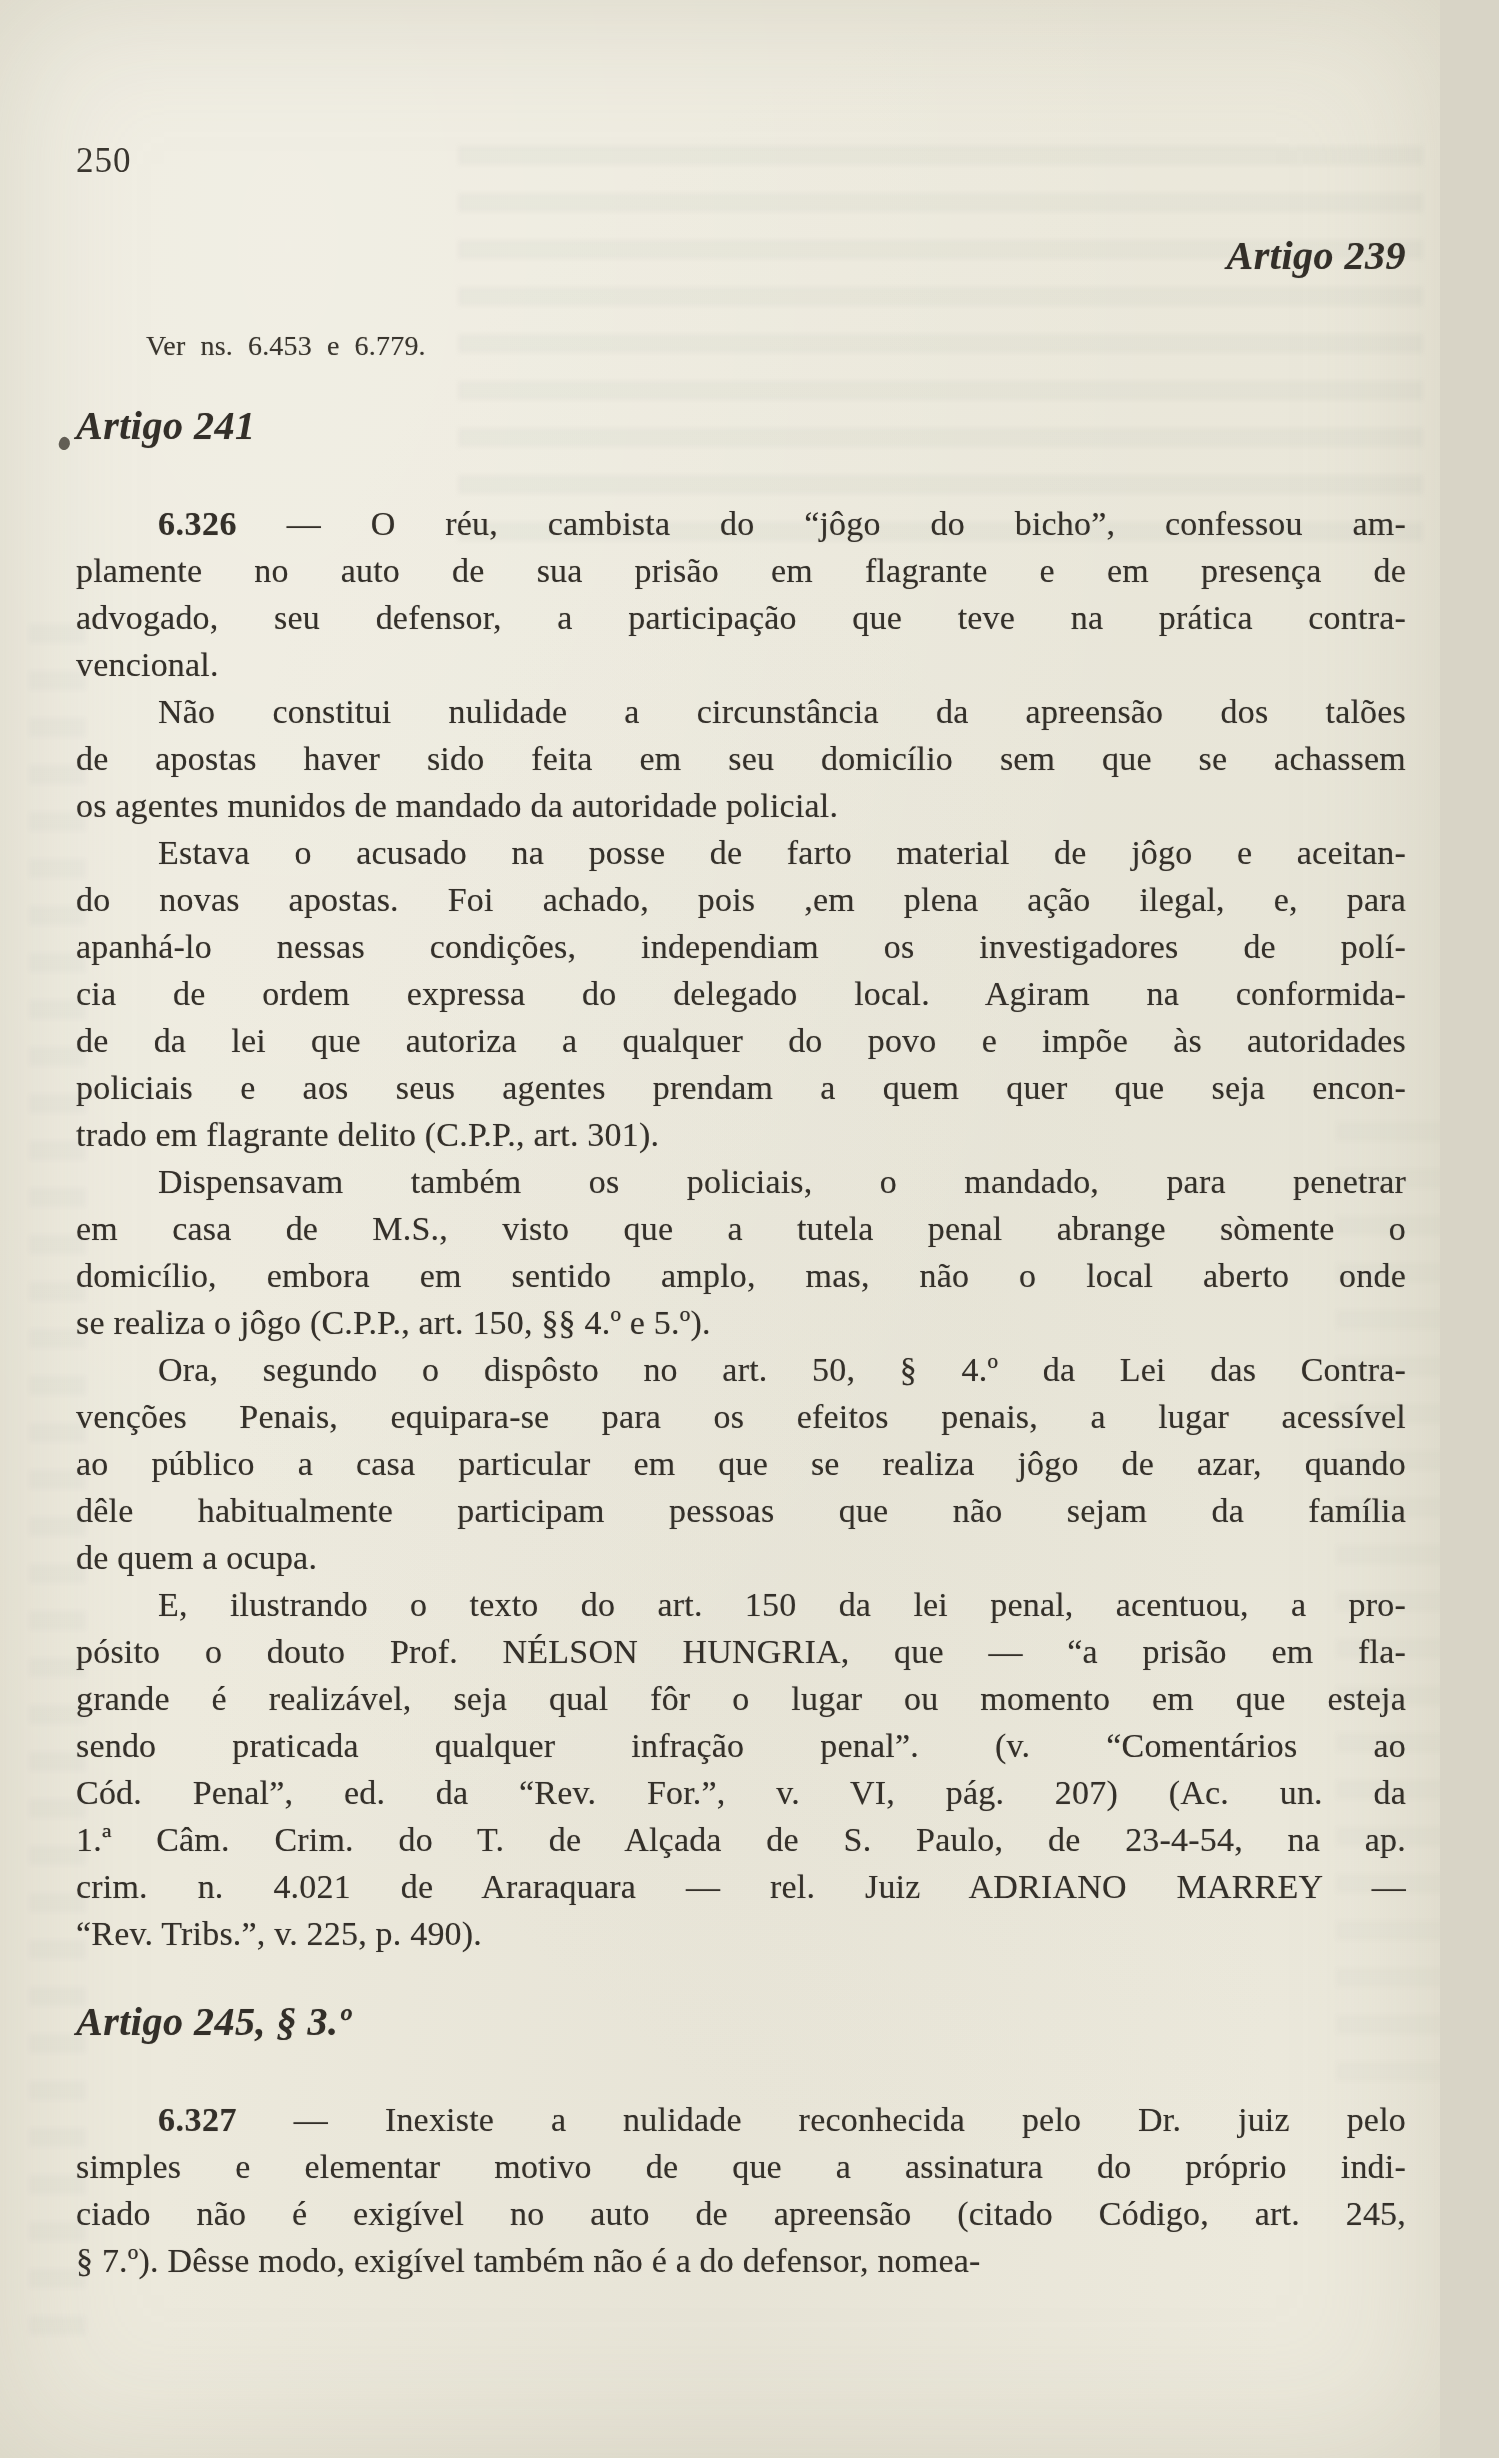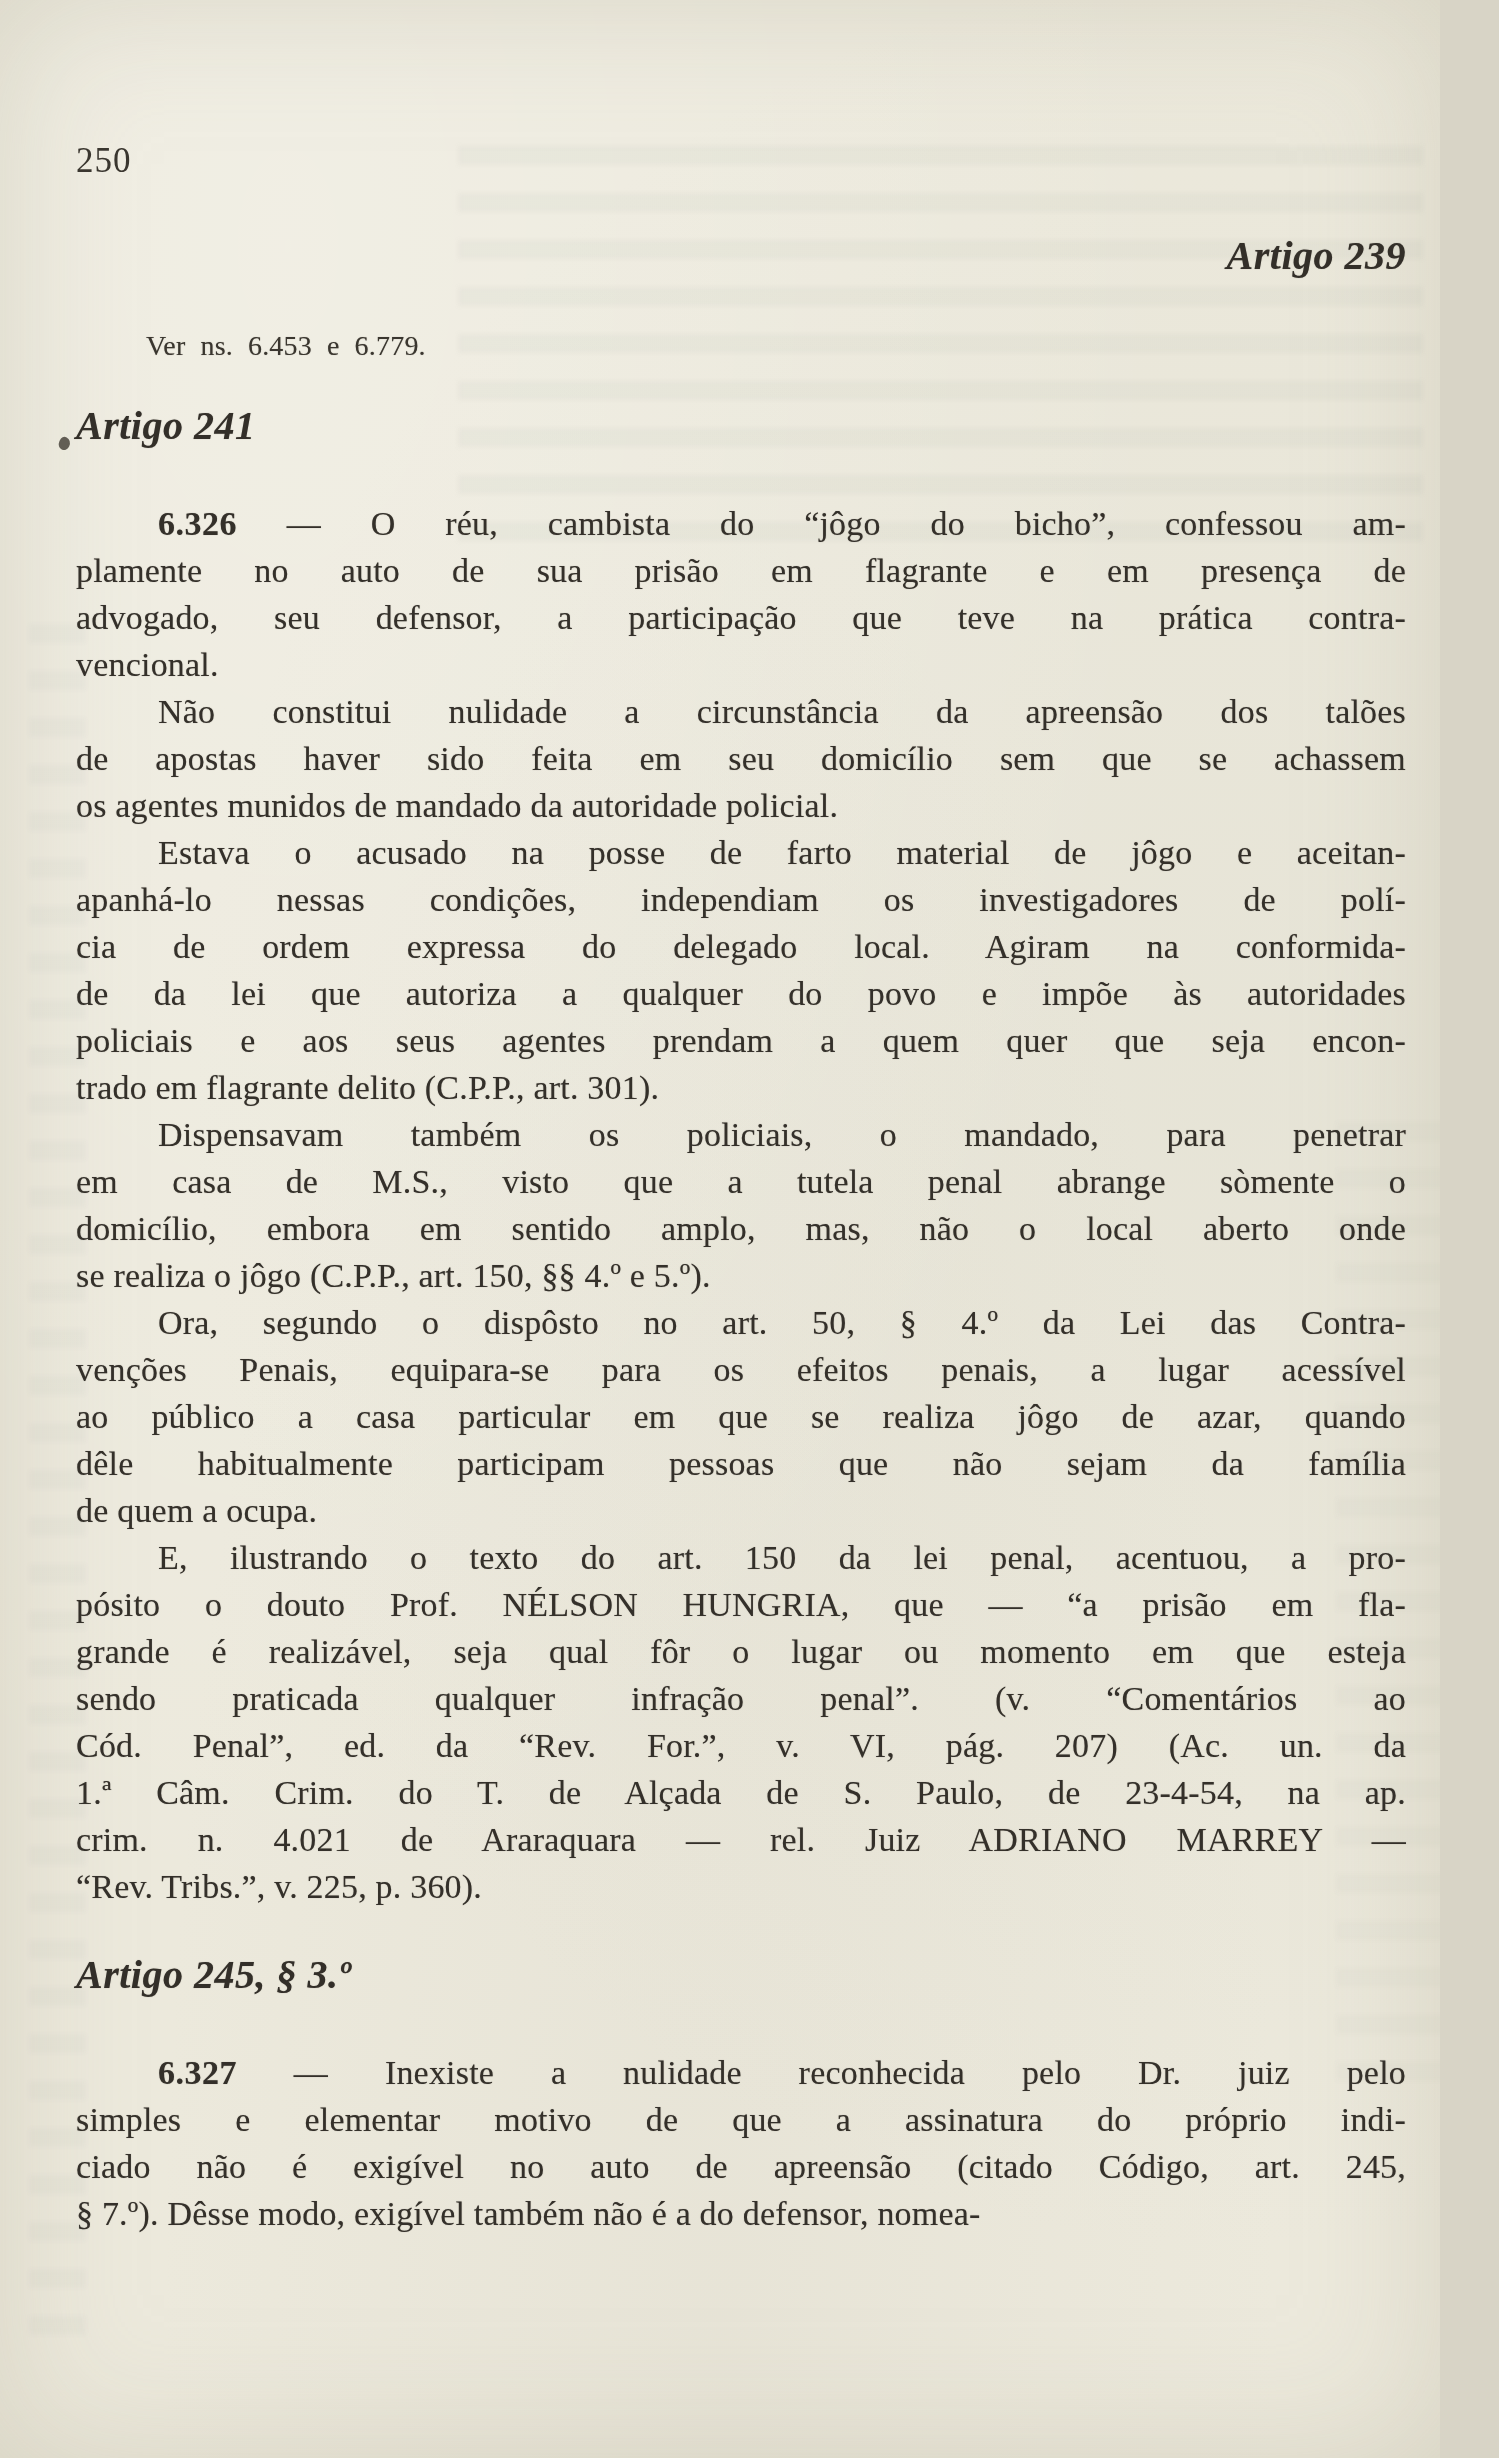--- a/index.html
+++ b/index.html
@@ -96,20 +96,21 @@
         <div class="line">advogado, seu defensor, a participação que teve na prática contra-</div>
         <div class="line last">vencional.</div>
       </div>
       <div class="para">
         <div class="line first">Não constitui nulidade a circunstância da apreensão dos talões</div>
         <div class="line">de apostas haver sido feita em seu domicílio sem que se achassem</div>
         <div class="line last">os agentes munidos de mandado da autoridade policial.</div>
       </div>
       <div class="para">
         <div class="line first">Estava o acusado na posse de farto material de jôgo e aceitan-</div>
+        <div class="line">do novas apostas.  Foi achado, pois ,em plena ação ilegal, e, para</div>
         <div class="line">apanhá-lo nessas condições, independiam os investigadores de polí-</div>
         <div class="line">cia de ordem expressa do delegado local.  Agiram na conformida-</div>
         <div class="line">de da lei que autoriza a qualquer do povo e impõe às autoridades</div>
         <div class="line">policiais e aos seus agentes prendam a quem quer que seja encon-</div>
         <div class="line last">trado em flagrante delito (C.P.P., art. 301).</div>
       </div>
       <div class="para">
         <div class="line first">Dispensavam também os policiais, o mandado, para penetrar</div>
         <div class="line">em casa de M.S., visto que a tutela penal abrange sòmente o</div>
         <div class="line">domicílio, embora em sentido amplo, mas, não o local aberto onde</div>
@@ -123,21 +124,21 @@
         <div class="line last">de quem a ocupa.</div>
       </div>
       <div class="para">
         <div class="line first">E, ilustrando o texto do art. 150 da lei penal, acentuou, a pro-</div>
         <div class="line">pósito o douto Prof. NÉLSON HUNGRIA, que — “a prisão em fla-</div>
         <div class="line">grande é realizável, seja qual fôr o lugar ou momento em que esteja</div>
         <div class="line">sendo praticada qualquer infração penal”.  (v. “Comentários ao</div>
         <div class="line">Cód. Penal”, ed. da “Rev. For.”, v. VI, pág. 207)  (Ac. un. da</div>
         <div class="line">1.ª Câm. Crim. do T. de Alçada de S. Paulo, de 23-4-54, na ap.</div>
         <div class="line">crim. n. 4.021 de Araraquara — rel. Juiz ADRIANO MARREY —</div>
-        <div class="line last">“Rev. Tribs.”, v. 225, p. 360).</div>
+        <div class="line last">“Rev. Tribs.”, v. 225, p. 490).</div>
       </div>
       <div class="artigo">Artigo 245, § 3.º</div>
       <div class="para">
         <div class="line first"><b>6.327</b>&nbsp;— Inexiste a nulidade reconhecida pelo Dr. juiz pelo</div>
         <div class="line">simples e elementar motivo de que a assinatura do próprio indi-</div>
         <div class="line">ciado não é exigível no auto de apreensão (citado Código, art. 245,</div>
         <div class="line last">§ 7.º).  Dêsse modo, exigível também não é a do defensor, nomea-</div>
       </div>
     </div>
 </div>

